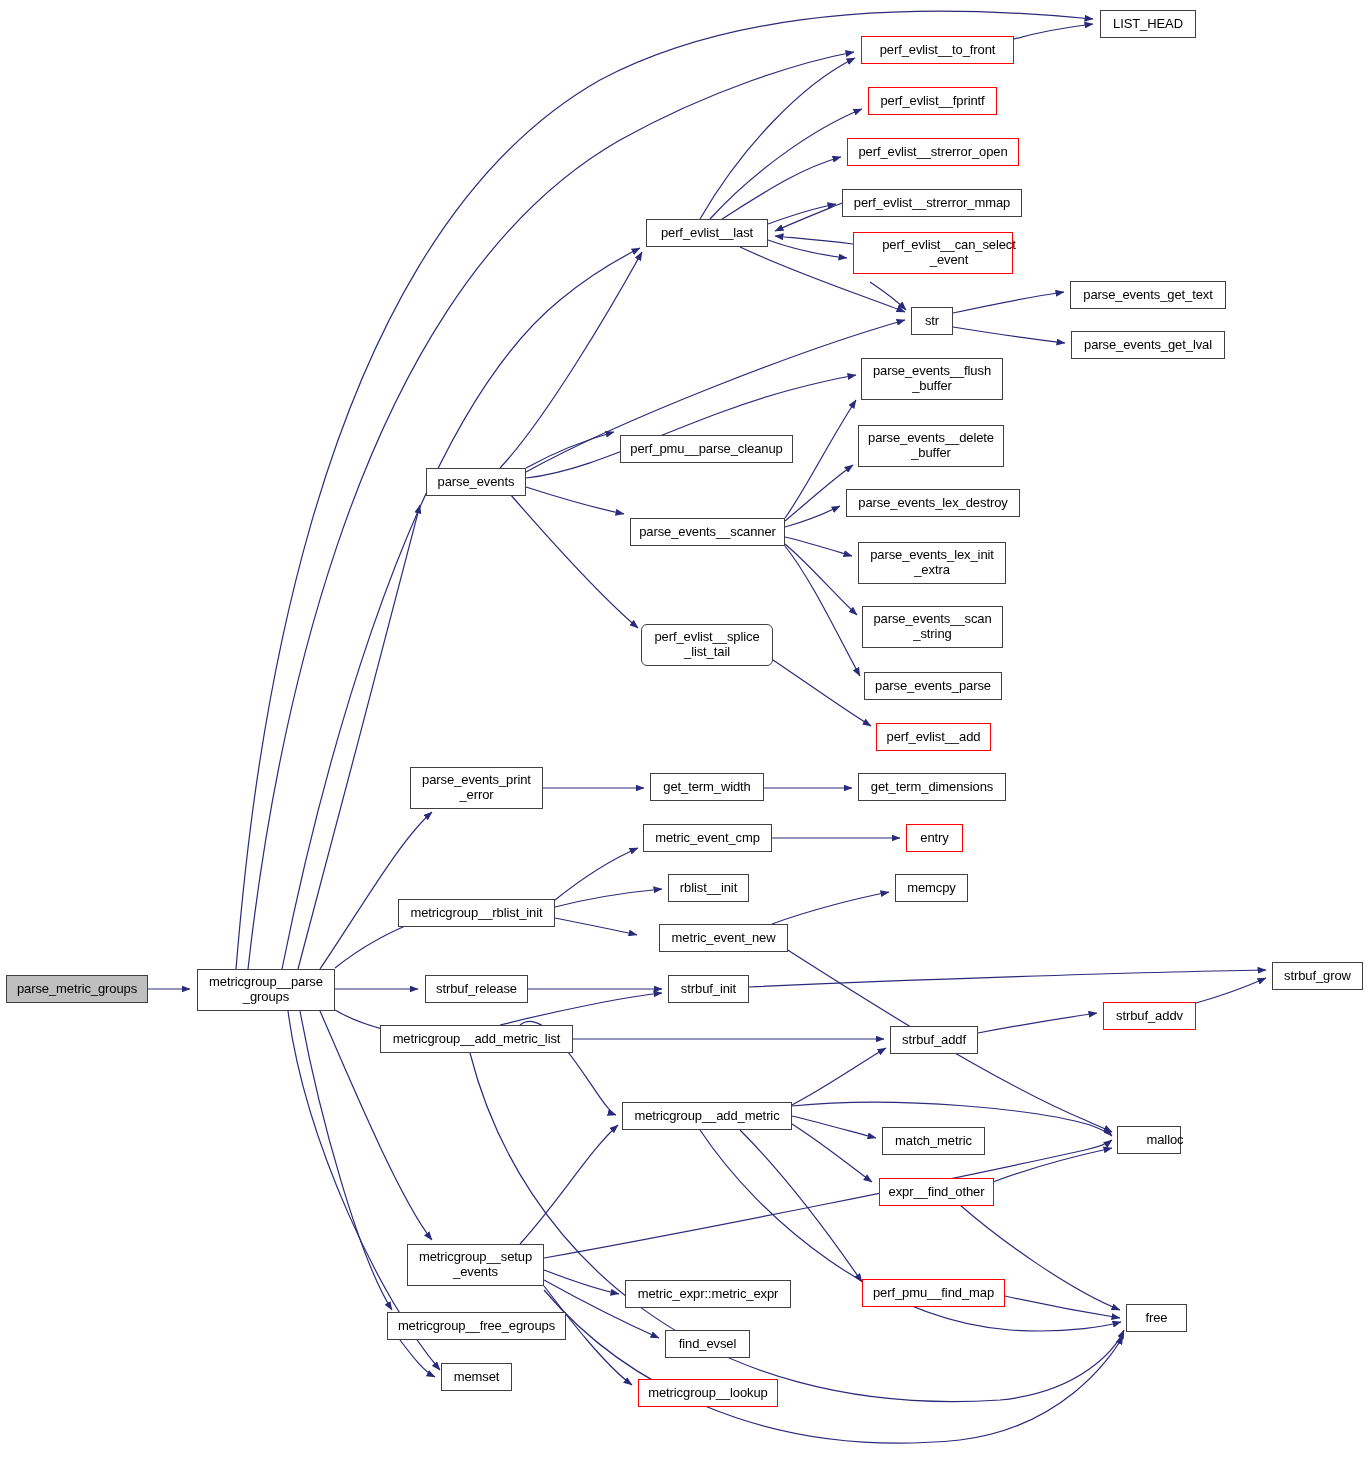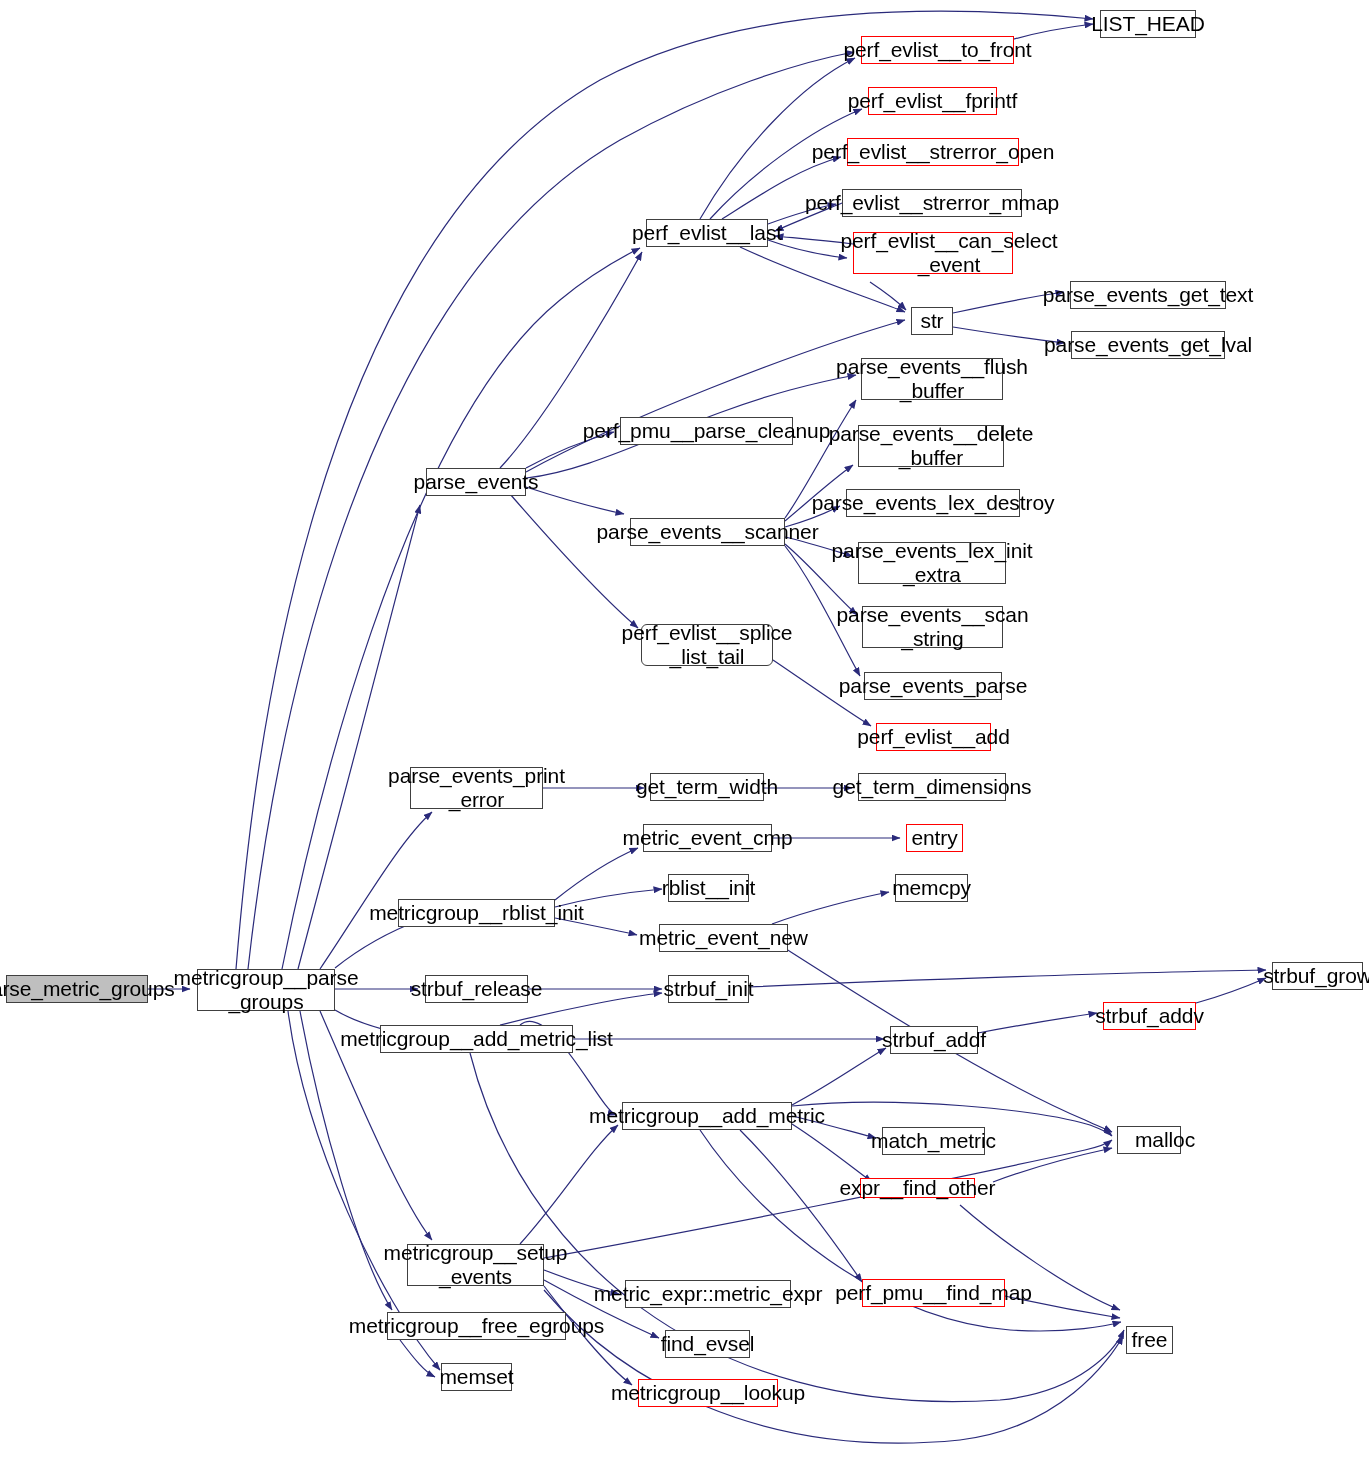--- a/index.html
+++ b/index.html
@@ -5,21 +5,21 @@
   html, body { margin:0; padding:0; background:#ffffff; }
   body { width:1369px; height:1457px; font-family:"Liberation Sans", sans-serif; }
   #graph { position:relative; width:1369px; height:1457px; }
   svg.edges { position:absolute; left:0; top:0; width:1369px; height:1457px; overflow:visible; }
   .node {
     position:absolute;
     box-sizing:border-box;
     border:1px solid #404040;
     background:#ffffff;
     color:#000000;
-    font-size:21px;
+    font-size:13px;
     line-height:1.12;
     display:flex;
     align-items:center;
     justify-content:center;
     text-align:center;
     white-space:pre-line;
     letter-spacing:-0.1px;
     z-index:2;
   }
   .node.red { border-color:#ff0000; }
@@ -127,21 +127,21 @@
       <div class="node" style="left: 858px; top: 425px; width: 146px; height: 42px;">parse_events__delete
 _buffer</div>
       <div class="node" style="left: 846px; top: 489px; width: 174px; height: 28px;">parse_events_lex_destroy</div>
       <div class="node" style="left: 858px; top: 542px; width: 148px; height: 42px;">parse_events_lex_init
 _extra</div>
       <div class="node" style="left: 862px; top: 606px; width: 141px; height: 42px;">parse_events__scan
 _string</div>
       <div class="node" style="left: 864px; top: 672px; width: 138px; height: 28px;">parse_events_parse</div>
       <div class="node red" style="left: 876px; top: 723px; width: 115px; height: 28px;">perf_evlist__add</div>
       <div class="node" style="left: 426px; top: 468px; width: 100px; height: 28px;">parse_events</div>
-      <div class="node" style="left: 620px; top: 417px; width: 173px; height: 28px;">perf_pmu__parse_cleanup</div>
+      <div class="node" style="left: 620px; top: 435px; width: 173px; height: 28px;">perf_pmu__parse_cleanup</div>
       <div class="node" style="left: 630px; top: 518px; width: 155px; height: 28px;">parse_events__scanner</div>
       <div class="node" style="left: 641px; top: 624px; width: 132px; height: 42px; border-radius: 6px;">perf_evlist__splice
 _list_tail</div>
       <div class="node" style="left: 410px; top: 767px; width: 133px; height: 42px;">parse_events_print
 _error</div>
       <div class="node" style="left: 650px; top: 773px; width: 114px; height: 28px;">get_term_width</div>
       <div class="node" style="left: 858px; top: 773px; width: 148px; height: 28px;">get_term_dimensions</div>
       <div class="node" style="left: 643px; top: 824px; width: 129px; height: 28px;">metric_event_cmp</div>
       <div class="node red" style="left: 906px; top: 824px; width: 57px; height: 28px;">entry</div>
       <div class="node" style="left: 398px; top: 899px; width: 157px; height: 28px;">metricgroup__rblist_init</div>
@@ -150,24 +150,24 @@
       <div class="node" style="left: 643px; top: 924px; width: 129px; height: 28px; margin-left: 16px;">metric_event_new</div>
       <div class="node" style="left: 425px; top: 975px; width: 103px; height: 28px;">strbuf_release</div>
       <div class="node" style="left: 668px; top: 975px; width: 81px; height: 28px;">strbuf_init</div>
       <div class="node" style="left: 1272px; top: 962px; width: 91px; height: 28px;">strbuf_grow</div>
       <div class="node red" style="left: 1103px; top: 1002px; width: 93px; height: 28px;">strbuf_addv</div>
       <div class="node" style="left: 380px; top: 1025px; width: 193px; height: 28px;">metricgroup__add_metric_list</div>
       <div class="node" style="left: 890px; top: 1026px; width: 88px; height: 28px;">strbuf_addf</div>
       <div class="node" style="left: 622px; top: 1102px; width: 170px; height: 28px;">metricgroup__add_metric</div>
       <div class="node" style="left: 882px; top: 1127px; width: 103px; height: 28px;">match_metric</div>
       <div class="node" style="left: 1117px; top: 1126px; width: 64px; height: 28px; padding-left: 32px;">malloc</div>
-      <div class="node red" style="left: 860px; top: 1178px; width: 115px; height: 20px;">expr__find_other</div>
+      <div class="node red" style="left: 879px; top: 1178px; width: 115px; height: 28px;">expr__find_other</div>
       <div class="node" style="left: 407px; top: 1244px; width: 137px; height: 42px;">metricgroup__setup
 _events</div>
       <div class="node" style="left: 625px; top: 1280px; width: 166px; height: 28px;">metric_expr::metric_expr</div>
       <div class="node red" style="left: 862px; top: 1279px; width: 143px; height: 28px;">perf_pmu__find_map</div>
-      <div class="node" style="left: 1126px; top: 1304px; width: 47px; height: 28px; margin-top: 22px;">free</div>
+      <div class="node" style="left: 1126px; top: 1304px; width: 61px; height: 28px;">free</div>
       <div class="node" style="left: 387px; top: 1312px; width: 179px; height: 28px;">metricgroup__free_egroups</div>
       <div class="node" style="left: 665px; top: 1330px; width: 85px; height: 28px;">find_evsel</div>
       <div class="node" style="left: 441px; top: 1363px; width: 71px; height: 28px;">memset</div>
       <div class="node red" style="left: 638px; top: 1379px; width: 140px; height: 28px;">metricgroup__lookup</div>
     </div>
 </div>
 
 </body></html>

